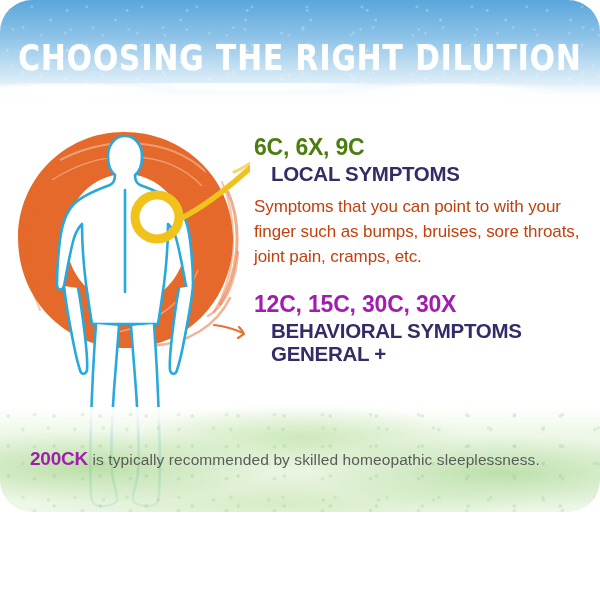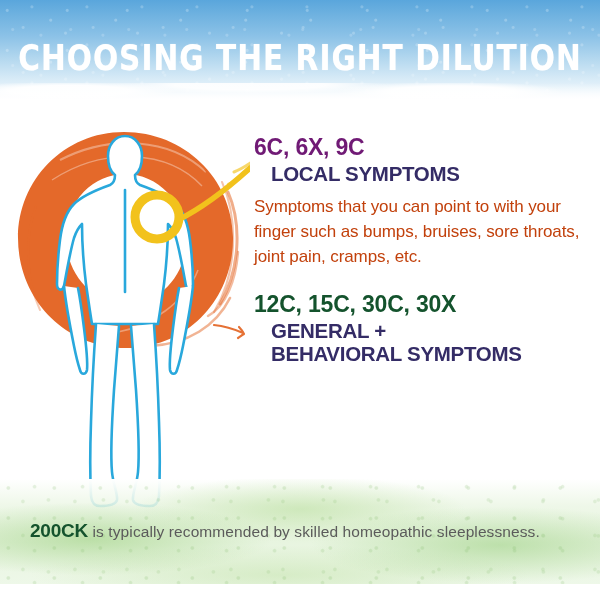--- a/index.html
+++ b/index.html
@@ -4,23 +4,24 @@
 <style>
   html,body{margin:0;padding:0;}
   body{
     width:600px;height:600px;
     font-family:"Liberation Sans", sans-serif;
     background:#ffffff;
     overflow:hidden;
   }
   .poster{
     position:relative;
-    width:600px;height:584px;
+    width:600px;height:512px;
     background:#ffffff;
     overflow:hidden;
+    border-radius:32px;
   }
 
   
   .header-band{
     position:absolute;left:0;top:0;width:600px;height:107px;
     background:
       linear-gradient(180deg,
         #5aa6dc 0%,
         #6fb2e0 14%,
         #8cc2e7 34%,
@@ -90,21 +91,21 @@
   .footer-note{
     position:absolute;left:30px;bottom:42px;
     font-size:15.5px;
     color:#5b5b5b;
     letter-spacing:.1px;
     white-space:nowrap;
   }
   .footer-note .pot{
     font-weight:700;
     font-size:19px;
-    color:#14532d;
+    color:#a21caf;
     letter-spacing:-.2px;
   }
 
   
   .graphic{
     position:absolute;left:0;top:120px;width:250px;height:410px;
   }
   .graphic svg{position:absolute;left:0;top:0;}
 
   
@@ -112,22 +113,22 @@
     position:absolute;left:254px;top:134px;width:330px;
   }
   .block{margin-bottom:20px;}
   .dose{
     font-weight:700;
     font-size:23px;
     letter-spacing:-.2px;
     line-height:27px;
     margin:0 0 1px 0;
   }
-  .dose.gold{color:#701a75;}
-  .dose.orange{color:#14532d;}
+  .dose.gold{color:#4d7c0f;}
+  .dose.orange{color:#a21caf;}
   .kicker{
     color:#342c66;
     font-weight:700;
     font-size:20.5px;
     letter-spacing:-.3px;
     line-height:23px;
     margin:0 0 9px 17px;
   }
   .kicker .l2{display:block;}
   .desc{
@@ -247,22 +248,22 @@
       <div class="dose gold">6C, 6X, 9C</div>
       <div class="kicker">
         <span>LOCAL SYMPTOMS</span>
       </div>
       <p class="desc">Symptoms that you can point to with your finger such as bumps, bruises, sore throats, joint pain, cramps, etc.</p>
     </div>
 
     <div class="block second">
       <div class="dose orange">12C, 15C, 30C, 30X</div>
       <div class="kicker">
+        <span class="l2">BEHAVIORAL SYMPTOMS</span>
         <span class="l2">GENERAL +</span>
-        <span class="l2">BEHAVIORAL SYMPTOMS</span>
       </div>
     </div>
 
   </div>
 
   <div class="footer-band">
     <div class="footer-speck"></div>
   </div>
   <div class="footer-note">
     <span class="pot">200CK</span><span> is typically recommended by skilled homeopathic sleeplessness.</span>

